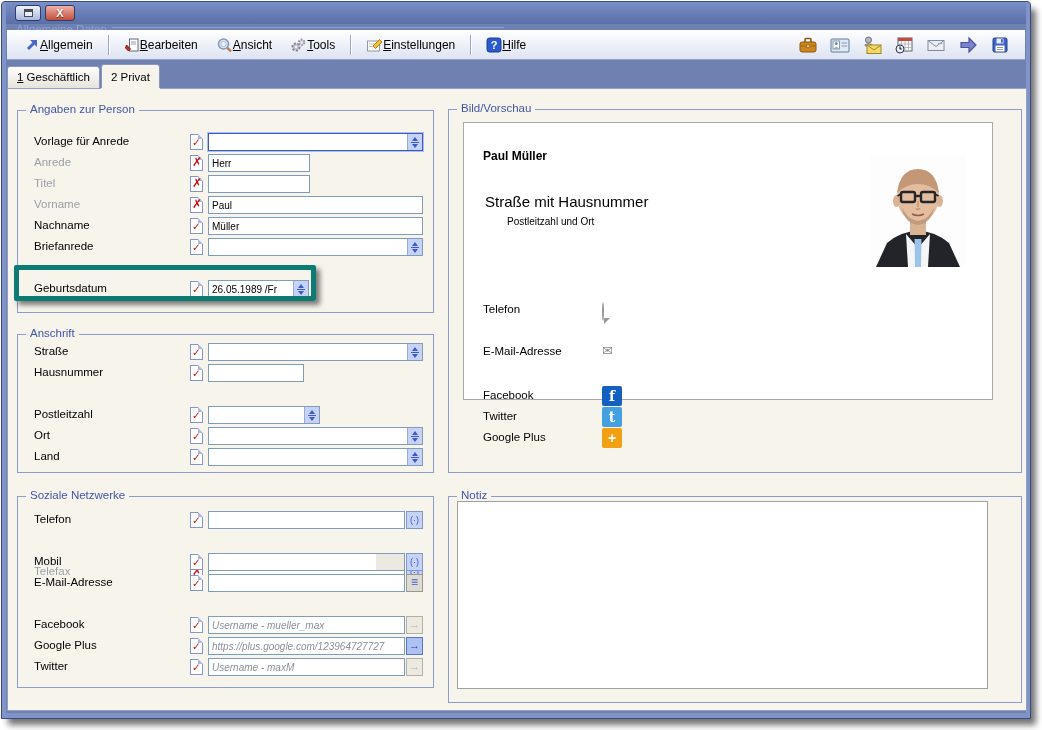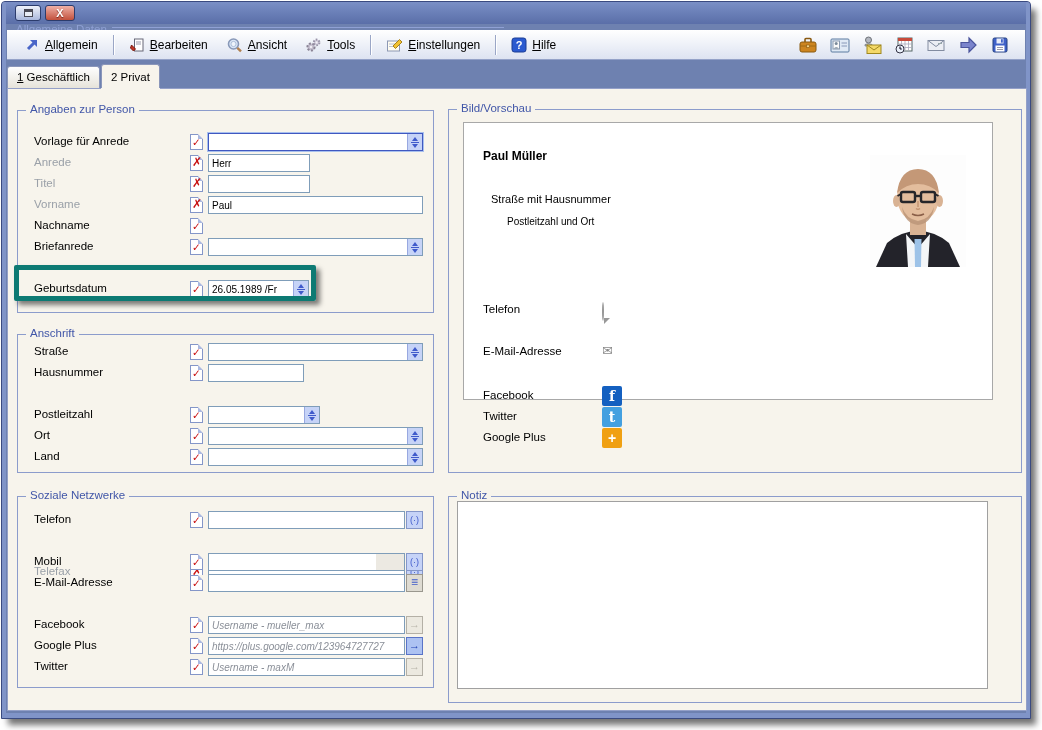--- a/index.html
+++ b/index.html
@@ -20,21 +20,21 @@
   .winbtn.restore { width:26px; background:linear-gradient(#f0f3fa,#aab8dc); }
   .winbtn.restore i { width:9px; height:8px; border:1px solid #4a4a55; border-top:3px solid #4a4a55; display:block; background:#e8ecf4; }
   .winbtn.close { width:30px; background:linear-gradient(#efb0a6,#c2503c); color:#fff; font-weight:bold; font-size:11px; text-shadow:0 1px 1px #7a2014; }
   
   .ghostlabel { position:absolute; left:14px; top:21px; color:#8fa0d4; font-size:11.5px; z-index:1; }
   .ghostline  { position:absolute; left:110px; top:25px; width:392px; height:1px; background:#8fa0d4; z-index:1; }
   
   .menubar { position:absolute; left:5px; top:28px; right:5px; height:30px; z-index:2;
              background:linear-gradient(#ffffff,#dde3f1); border-bottom:1px solid #94a2c8;
              display:flex; align-items:center; padding:0 8px; }
-  .mi { display:flex; align-items:center; gap:5px; padding:3px 9px; font-size:12px; color:#000; cursor:default; }
+  .mi { display:flex; align-items:center; padding:3px 9px; font-size:12px; color:#000; cursor:default; }
   .mi .lbl { display:block; }
   .mi .lbl::first-letter { text-decoration:underline; }
   .msep { width:1px; height:20px; background:#9aa6c6; box-shadow:1px 0 0 #fff; margin:0 6px; }
   .tools { margin-left:auto; display:flex; align-items:center; gap:10px; padding-right:6px; }
   .tbtn { width:22px; height:21px; display:flex; align-items:center; justify-content:center; }
   
   .tabstrip { position:absolute; left:5px; top:61px; height:25px; display:flex; align-items:flex-end; z-index:3; }
   .tab { font-size:11.5px; padding:4px 9px 5px; border:1px solid #8a96ba; border-bottom:none;
          border-radius:3px 3px 0 0; background:linear-gradient(#fefefe,#e6e3da); margin-right:1px; color:#000; }
   .tab .lbl { display:block; }
@@ -74,21 +74,21 @@
   .sbtn.go { background:#ece9e0; border-color:#b4b0a6; color:#b8b4aa; font-size:11px; font-weight:bold; line-height:15px; }
   .sbtn.go.active { background:#adc2f2; border-color:#5a74c8; color:#1c3cb0; }
   .patch { position:absolute; right:0; top:0; width:28px; height:100%; background:#ece9e2; }
   .ph { color:#8a8f98; font-style:italic; }
   
   .hl { position:absolute; left:6px; top:176px; width:302px; height:36px; border:5px solid #0d7a73;
         border-radius:2px; box-shadow:4px 4px 5px rgba(0,0,0,.5); z-index:9; pointer-events:none; }
   
   .card { position:absolute; left:14px; top:12px; width:530px; height:278px; background:#fff; border:1px solid #a8a8a8; }
   .pname { position:absolute; left:19px; top:26px; font-size:12px; font-weight:bold; }
-  .pline1 { position:absolute; left:27px; top:70px; font-size:11px; }
+  .pline1 { position:absolute; left:21px; top:70px; font-size:15px; }
   .pline2 { position:absolute; left:19px; top:93px; font-size:10px;padding-left:24px; }
   .photo { position:absolute; left:406px; top:32px; width:96px; height:112px; }
   .plbl { position:absolute; left:19px; font-size:11.5px; }
   .picon { position:absolute; left:138px; }
   .bubble { width:15px; height:11px; border:1.5px solid #989898; border-radius:50%;
             background:linear-gradient(#fafafa,#d8d8d8); position:relative; }
   .bubble::after { content:""; position:absolute; left:1px; bottom:-4px; border:3px solid transparent;
                    border-top-color:#989898; border-left-color:#989898; }
   .envg { font-size:13px; color:#8a8a8a; line-height:13px; }
   .soc { width:20px; height:20px; border-radius:2px; color:#fff; font-weight:bold; text-align:center;
@@ -281,20 +281,23 @@
       <div class="r" style="top:85px;">
         <span class="fl dim">Vorname</span>
         <span class="flag x"></span>
         <span class="fi w-full">
             <span class="val">Paul</span>
           </span>
       </div>
       <div class="r" style="top:106px;">
         <span class="fl">Nachname</span>
         <span class="flag check"></span>
+        <span class="fi w-full">
+            <span class="val">Müller</span>
+          </span>
       </div>
       <div class="r" style="top:127px;">
         <span class="fl">Briefanrede</span>
         <span class="flag check"></span>
         <span class="fi combo w-full">
           <span class="val"></span>
           <span class="spin">
               <i class="up"></i>
               <i class="bar"></i>
               <i class="dn"></i>

